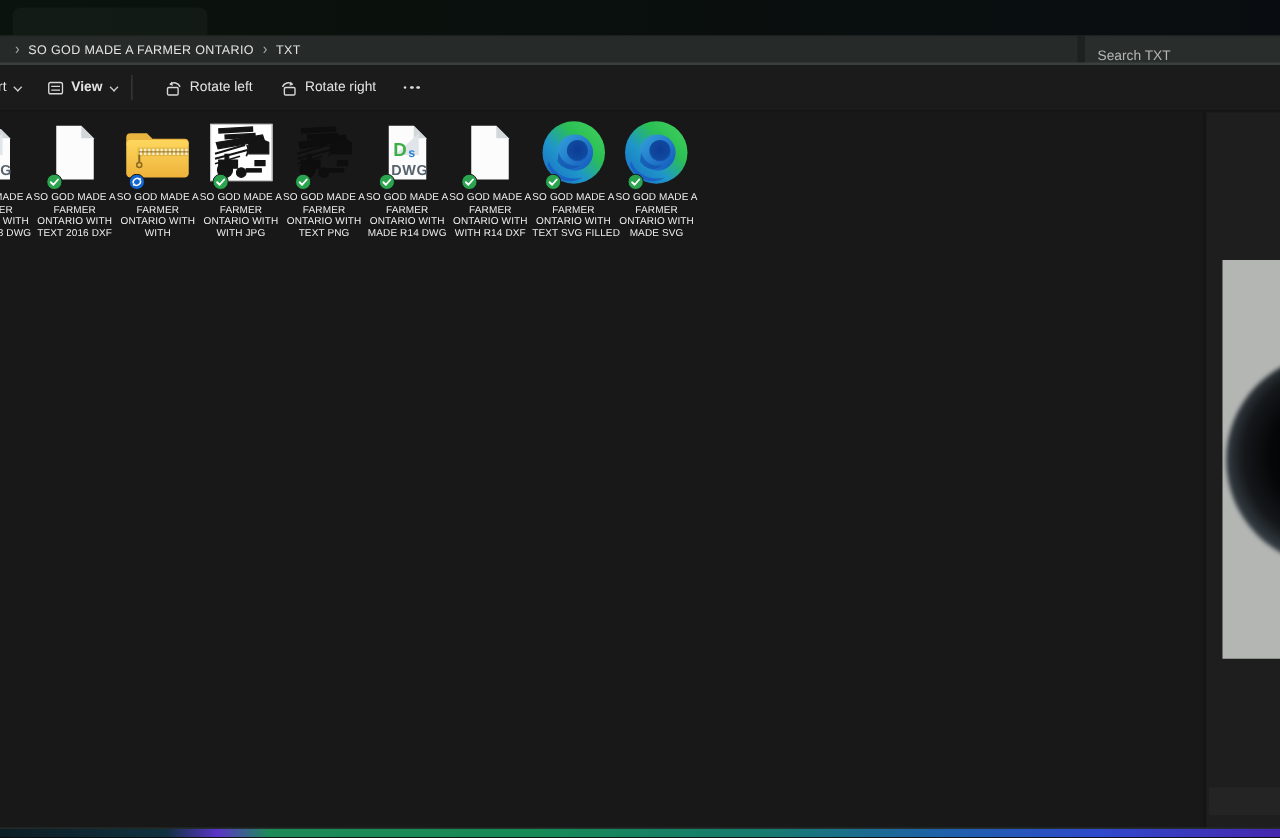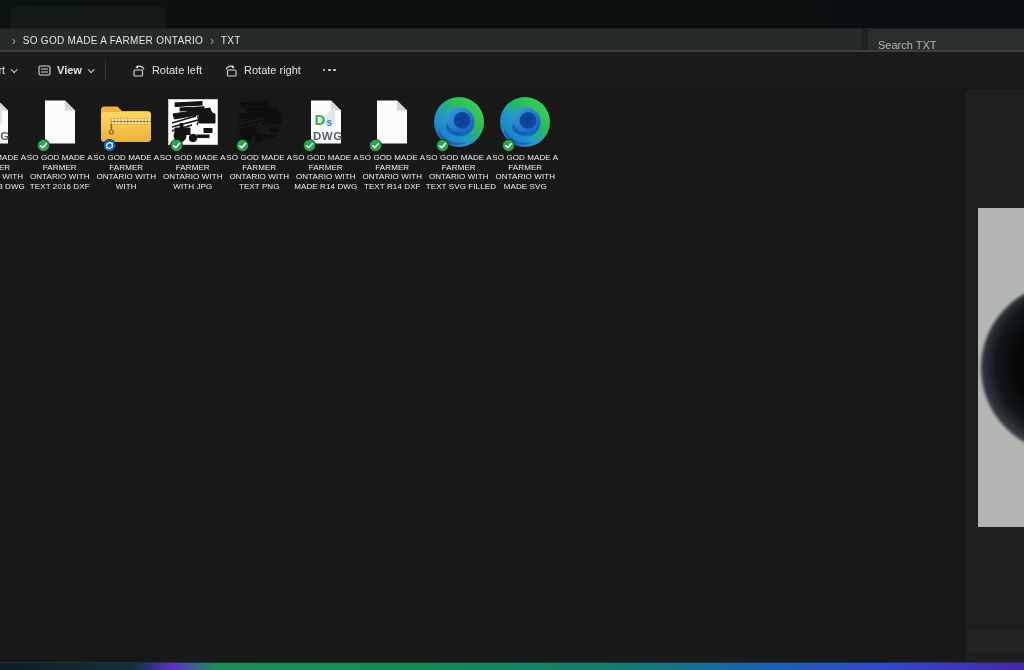--- a/index.html
+++ b/index.html
@@ -283,21 +283,21 @@
         <div class="file-item">
     <div class="icon-slot">
             <svg width="36" height="46" viewBox="0 0 36 46">
     <use href="#page-shape"></use>
   </svg>
           </div>
     <div class="file-label" title="SO GOD MADE A FARMER ONTARIO WITH TEXT R14 DXF">
             <div class="line">SO GOD MADE A</div>
             <div class="line">FARMER</div>
             <div class="line">ONTARIO WITH</div>
-            <div class="line">TEXT R14 DXF</div>
+            <div class="line">WITH R14 DXF</div>
           </div>
   <svg class="badge" viewBox="0 0 13 13">
     <circle cx="6.5" cy="6.5" r="6.1" fill="#2aa44e" stroke="#181818" stroke-width="0.8"></circle>
     <path d="M3.7,6.8 L5.7,8.8 L9.4,4.6" stroke="#ffffff" stroke-width="1.5" fill="none" stroke-linecap="round" stroke-linejoin="round"></path>
   </svg>
         </div>
         <div class="file-item">
     <div class="icon-slot">
             <svg width="52" height="52" viewBox="0 0 52 52">
     <defs>

